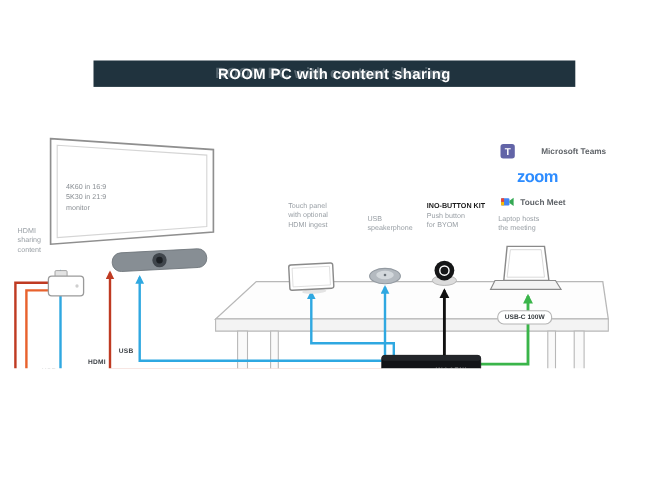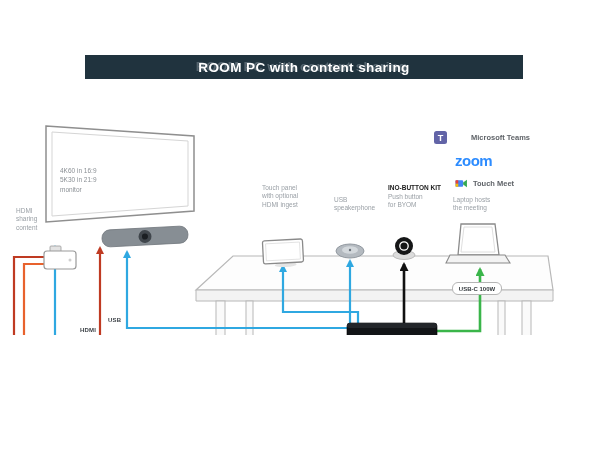--- a/index.html
+++ b/index.html
@@ -171,26 +171,26 @@
   <div class="abs pre lbl" style="left:334px;top:196px;">USB
 speakerphone</div>
 
   <div class="abs lbl-dark" style="left:388px;top:184px;">INO-BUTTON KIT</div>
   <div class="abs pre lbl" style="left:388px;top:193px;">Push button
 for BYOM</div>
 
   <div class="abs pre lbl" style="left:453px;top:196px;">Laptop hosts
 the meeting</div>
 
-  <div class="abs plat-row" style="left:434px;top:131px;gap:24px;">
+  <div class="abs plat-row" style="left:455px;top:131px;gap:24px;">
     <span class="teams-badge"></span>
     <span class="plat-text">Microsoft Teams</span>
   </div>
 
-  <div class="abs zoom-word" style="left:455px;top:152px;">zoom</div>
+  <div class="abs zoom-word" style="left:470px;top:152px;">zoom</div>
 
   <div class="abs plat-row" style="left:455px;top:177px;">
     <svg width="13" height="13" viewBox="0 0 24 24">
       <rect x="1" y="6" width="14" height="12" rx="2" fill="#4285f4"></rect>
       <rect x="1" y="12" width="5" height="6" fill="#fbbc04"></rect>
       <rect x="1" y="6" width="5" height="6" fill="#ea4335"></rect>
       <path d="M15 10 L22 5 V19 L15 14 Z" fill="#34a853"></path>
     </svg>
     <span class="plat-text">Touch Meet</span>
   </div>

